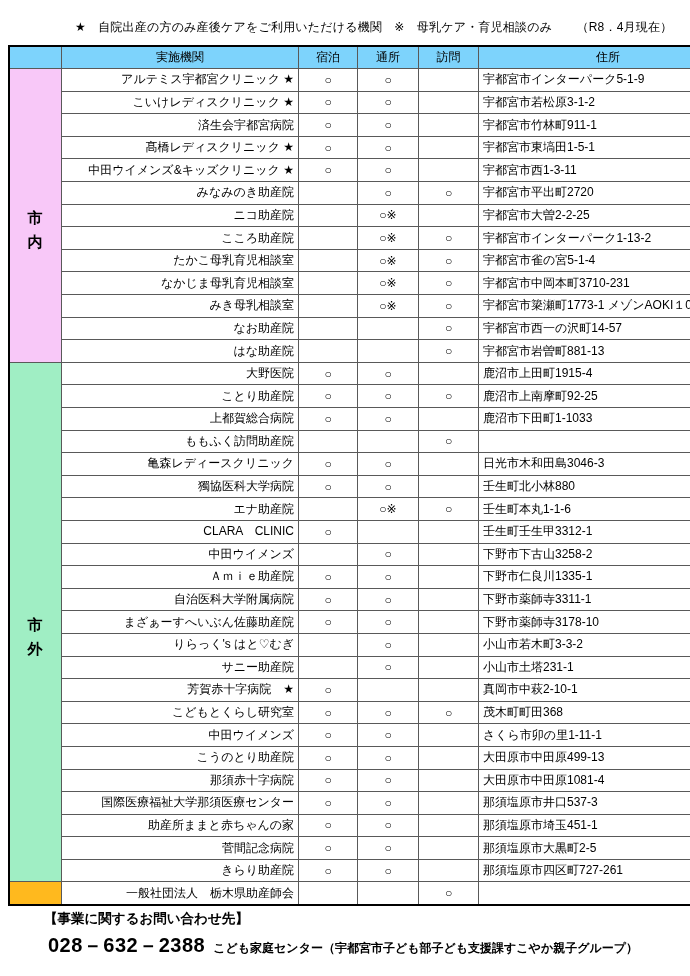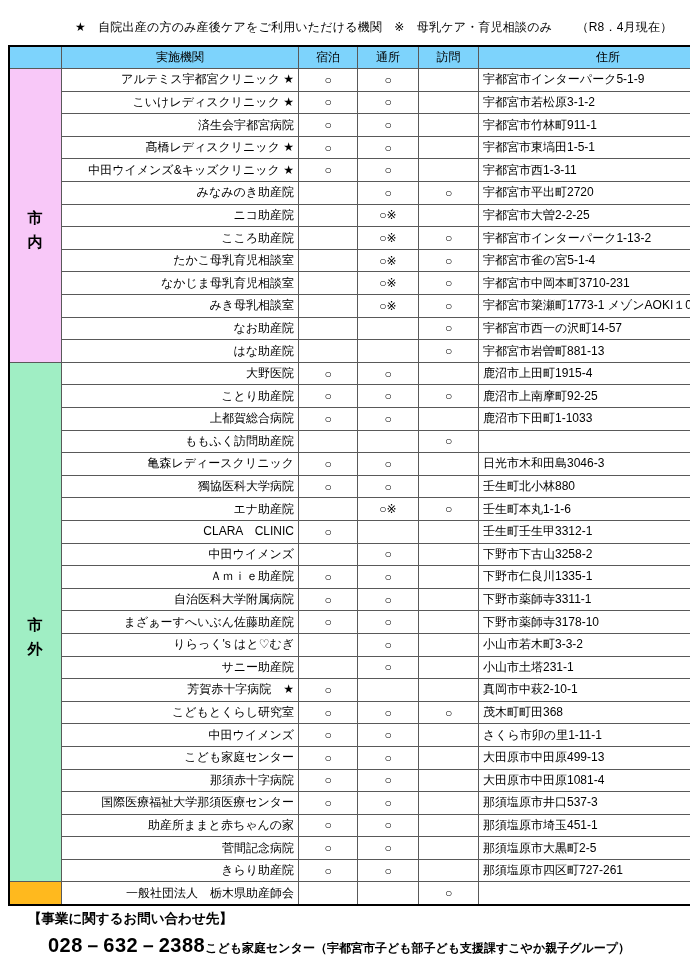--- a/index.html
+++ b/index.html
@@ -26,28 +26,28 @@
   th.hdr{background:#7dd3fc;text-align:center;font-size:13px;}
   td.side{background:#f8c8f8;text-align:center;vertical-align:middle;padding:0;}
   .vlabel{
     writing-mode:vertical-rl;letter-spacing:26px;font-weight:bold;
     font-size:15px;margin:0 auto;line-height:1;padding-top:13px;
   }
   td.cell-name{text-align:right;padding-left:6px;}
   td.cell-mark{text-align:center;padding:0 1px;}
   td.cell-address{text-align:left;padding-left:6px;}
   .footer-heading{
-    position:absolute;left:28px;top:910px;font-size:13.5px;font-weight:bold;
+    position:absolute;left:44px;top:910px;font-size:13.5px;font-weight:bold;
     white-space:nowrap;
   }
   .footer-line{
     position:absolute;left:48px;top:932px;white-space:nowrap;
   }
   .footer-phone{font-size:20px;font-weight:bold;letter-spacing:0.5px;}
-  .footer-contact{font-size:12px;font-weight:bold;}
+  .footer-contact{font-size:12px;font-weight:bold;margin-left:8px;}
 </style>
 </head>
 <body>
 
 <div class="page-title">★　自院出産の方のみ産後ケアをご利用いただける機関　※　母乳ケア・育児相談のみ　　（R8．4月現在）</div>
 
 <table class="facility">
   <thead>
     <tr>
       <th class="hdr" style="width:43px;"></th>
@@ -269,21 +269,21 @@
         <td class="cell-address">茂木町町田368</td>
       </tr>
       <tr>
         <td class="cell-name">中田ウイメンズ</td>
         <td class="cell-mark">○</td>
         <td class="cell-mark">○</td>
         <td class="cell-mark"></td>
         <td class="cell-address">さくら市卯の里1-11-1</td>
       </tr>
       <tr>
-        <td class="cell-name">こども家庭センター</td>
+        <td class="cell-name">こうのとり助産院</td>
         <td class="cell-mark">○</td>
         <td class="cell-mark">○</td>
         <td class="cell-mark"></td>
         <td class="cell-address">大田原市中田原499-13</td>
       </tr>
       <tr>
         <td class="cell-name">那須赤十字病院</td>
         <td class="cell-mark">○</td>
         <td class="cell-mark">○</td>
         <td class="cell-mark"></td>

